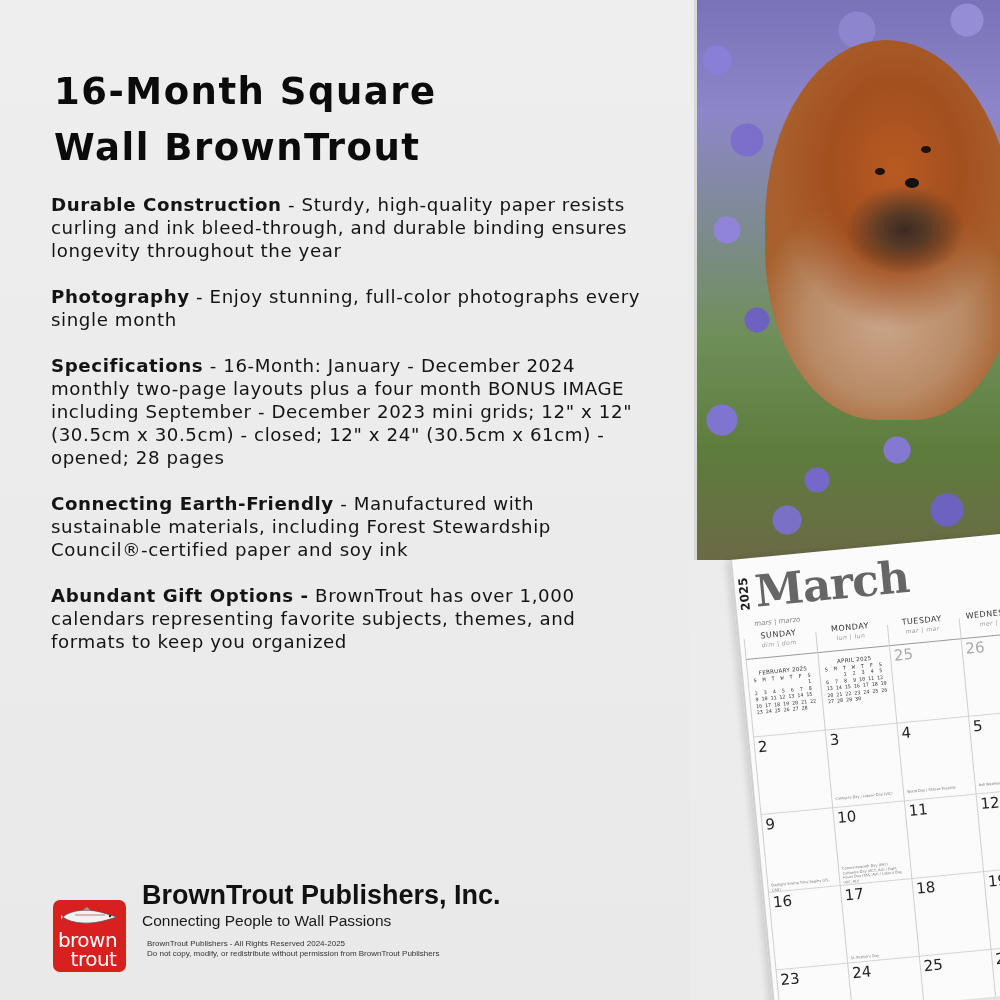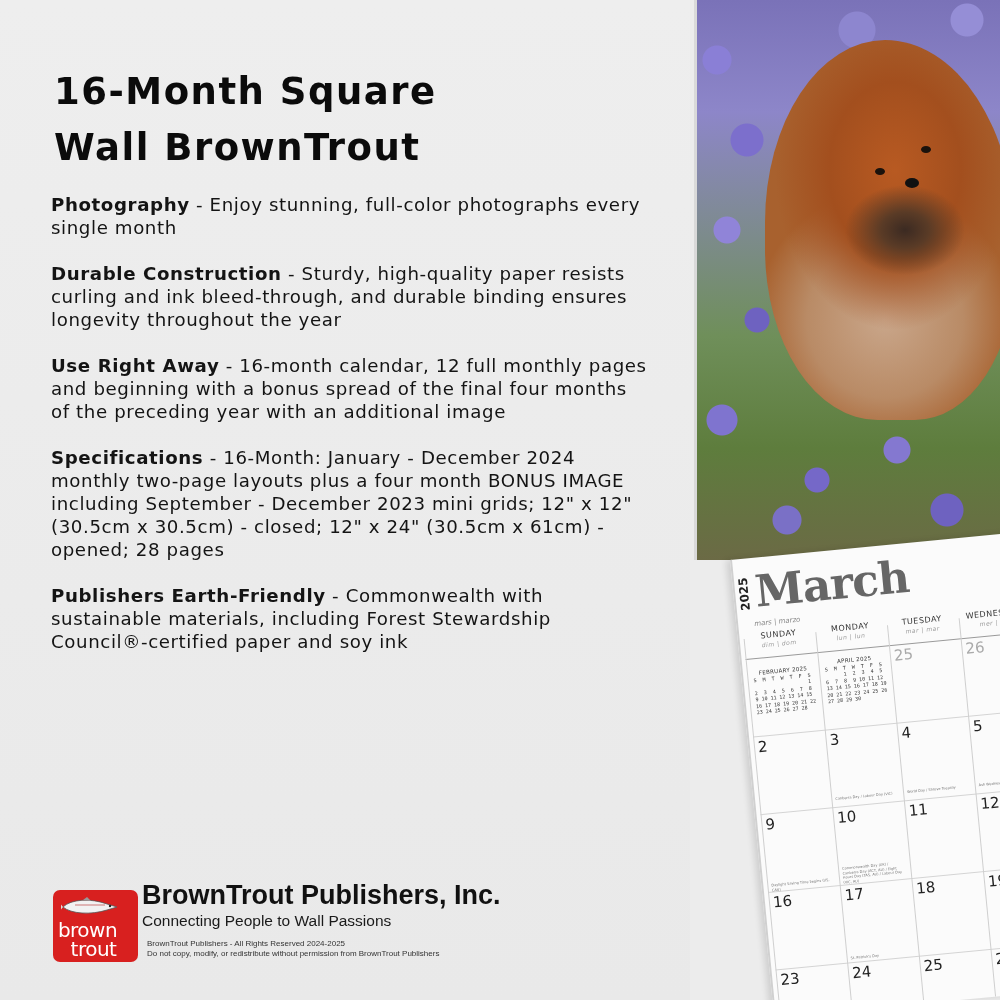--- a/index.html
+++ b/index.html
@@ -22,21 +22,21 @@
     color:#0b0b0b;
   }
   .features { position:absolute; left:51px; top:193px; width:600px; }
   .feature {
     font-size:18.2px; line-height:23px; letter-spacing:0.6px;
     color:#141414; margin-bottom:23px;
   }
   .feature b { font-weight:bold; } 
   .footer { position:absolute; left:53px; top:884px; }
   .logo {
-    position:absolute; left:0; top:6px; width:85px; height:72px;
+    position:absolute; left:0; top:16px; width:73px; height:72px;
     background:#d8201f; border-radius:7px; overflow:hidden;
   }
   .logo .fish { position:absolute; left:8px; top:6px; width:58px; height:22px; }
   .logo .w1, .logo .w2 {
     position:absolute; width:73px; text-align:center; color:#fff;
     font-family:"DejaVu Sans", sans-serif; font-size:20px; line-height:20px; letter-spacing:-0.5px;
   }
   .logo .w1 { top:30px; left:-2px; }
   .logo .w2 { top:49px; left:4px; }
   .pub-name {
@@ -126,25 +126,25 @@
 </head>
 <body>
 
 <div class="left">
   <div class="title">
     <div>16-Month Square</div>
     <div>Wall BrownTrout</div>
   </div>
 
   <div class="features">
+    <p class="feature"><b>Durable Construction</b><span> - Sturdy, high-quality paper resists curling and ink bleed-through, and durable binding ensures longevity throughout the year</span></p>
     <p class="feature"><b>Photography</b><span> - Enjoy stunning, full-color photographs every single month</span></p>
-    <p class="feature"><b>Durable Construction</b><span> - Sturdy, high-quality paper resists curling and ink bleed-through, and durable binding ensures longevity throughout the year</span></p>
-    <p class="feature"><b>Use Right Away</b><span> - 16-month calendar, 12 full monthly pages and beginning with a bonus spread of the final four months of the preceding year with an additional image</span></p>
     <p class="feature"><b>Specifications</b><span> - 16-Month: January - December 2024 monthly two-page layouts plus a four month BONUS IMAGE including September - December 2023 mini grids; 12" x 12" (30.5cm x 30.5cm) - closed; 12" x 24" (30.5cm x 61cm) - opened; 28 pages</span></p>
-    <p class="feature"><b>Publishers Earth-Friendly</b><span> - Commonwealth with sustainable materials, including Forest Stewardship Council®-certified paper and soy ink</span></p>
+    <p class="feature"><b>Connecting Earth-Friendly</b><span> - Manufactured with sustainable materials, including Forest Stewardship Council®-certified paper and soy ink</span></p>
+    <p class="feature"><b>Abundant Gift Options -</b><span> BrownTrout has over 1,000 calendars representing favorite subjects, themes, and formats to keep you organized</span></p>
   </div>
 
   <div class="footer">
     <div class="logo">
       <svg class="fish" viewBox="0 0 58 22">
         <path d="M2 11 C10 3, 30 2, 46 8 L56 11 L46 14 C30 19, 10 18, 2 11 Z" fill="#f2f2f2" stroke="#555" stroke-width="0.8"></path>
         <path d="M2 11 L-2 6 L-2 16 Z" fill="#ddd"></path>
         <circle cx="49" cy="10" r="1.2" fill="#222"></circle>
         <path d="M14 9 L44 9" stroke="#c77" stroke-width="1.2"></path>
         <path d="M22 4 L26 1 L30 5" fill="#999"></path>

